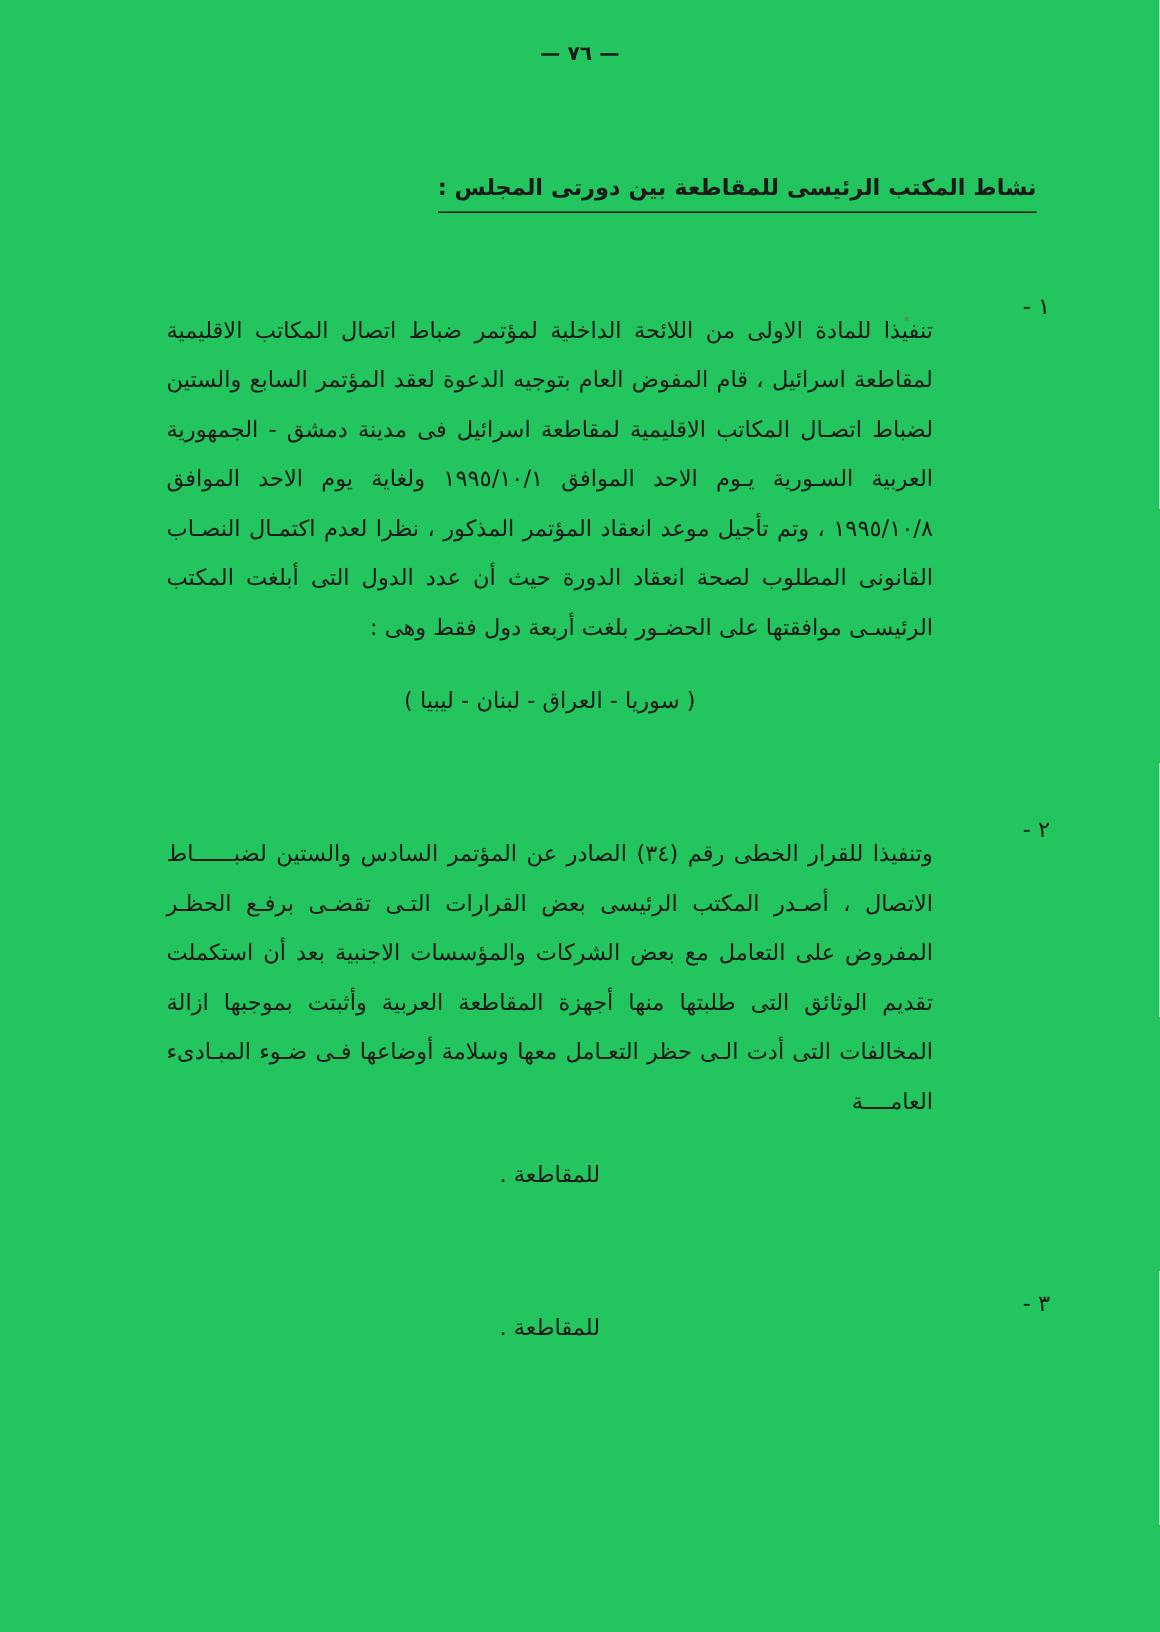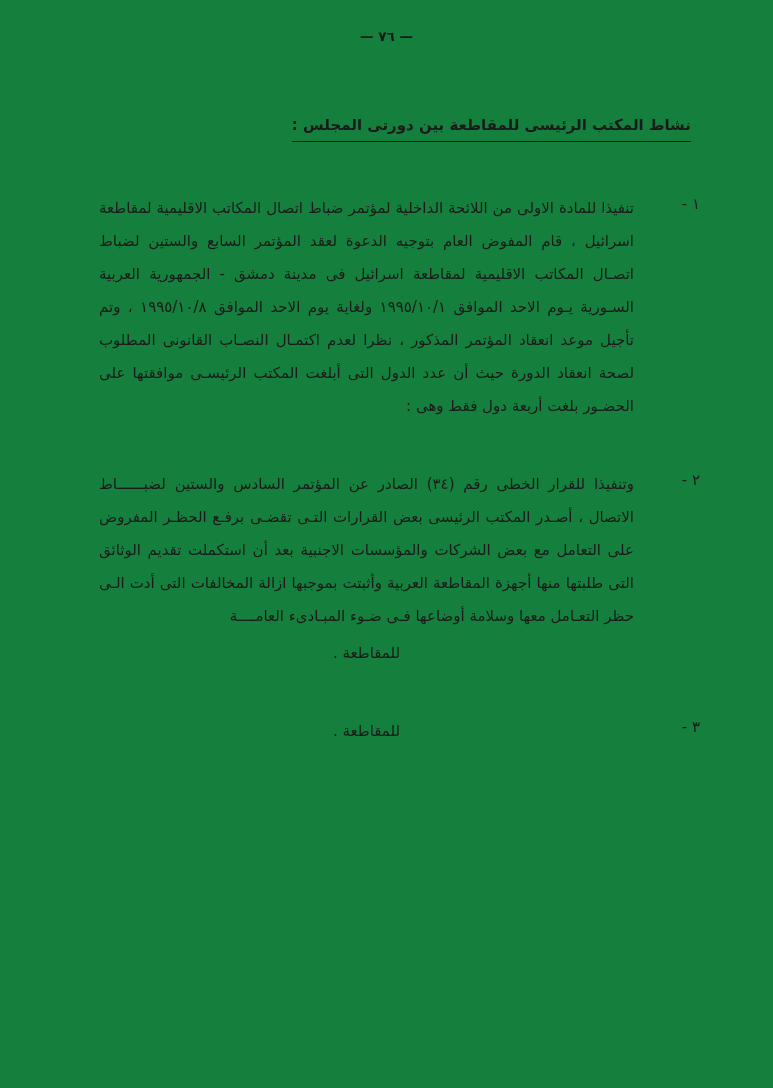--- a/index.html
+++ b/index.html
@@ -1,21 +1,21 @@
 <!DOCTYPE html>
 <html lang="ar" dir="rtl"><head>
 <meta charset="utf-8">
 <style>
   * { box-sizing: border-box; }
   html, body { margin: 0; padding: 0; background: #ffffff; }
 
   .page {
     width: 773px;
     height: 1088px;
-    background: #15803d;
+    background: #22c55e;
     position: relative;
     overflow: hidden;
     direction: rtl;
     font-family: "DejaVu Sans", sans-serif;
     color: #1a1a1a;
   }
 
   .page-number {
     padding-top: 28px;
     text-align: center;
@@ -55,21 +55,21 @@
 
   .para {
     display: flex;
     margin-bottom: 37px;
   }
   .para-num {
     flex: 0 0 62px;
     width: 62px;
   }
   .para-body { flex: 1; min-width: 0; }
-  .para-body p { margin: 4px; text-align: justify; }
+  .para-body p { margin: 16px; text-align: justify; }
   .para-body p.tail { text-align: center; }
 </style>
 </head>
 <body>
 
 <div class="page">
 
   <header class="page-number">— ٧٦ —</header>
 
   <div class="speck"></div>
@@ -77,20 +77,21 @@
   <h1 class="title-row">
     <span class="title-underlined">نشاط المكتب الرئيسى للمقاطعة بين دورتى المجلس :</span>
   </h1>
 
   <main class="content">
 
     <div class="para">
       <span class="para-num">١ -</span>
       <div class="para-body">
         <p>تنفيذا للمادة الاولى من اللائحة الداخلية لمؤتمر ضباط اتصال المكاتب الاقليمية لمقاطعة اسرائيل ، قام المفوض العام بتوجيه الدعوة لعقد المؤتمر السابع والستين لضباط اتصـال المكاتب الاقليمية لمقاطعة اسرائيل فى مدينة دمشق - الجمهورية العربية السـورية يـوم الاحد الموافق ١٩٩٥/١٠/١ ولغاية يوم الاحد الموافق ١٩٩٥/١٠/٨ ، وتم تأجيل موعد انعقاد المؤتمر المذكور ، نظرا لعدم اكتمـال النصـاب القانونى المطلوب لصحة انعقاد الدورة حيث أن عدد الدول التى أبلغت المكتب الرئيسـى موافقتها على الحضـور بلغت أربعة دول فقط وهى :</p>
+        <p class="tail">( سوريا - العراق - لبنان - ليبيا )</p>
       </div>
     </div>
 
     <div class="para">
       <span class="para-num">٢ -</span>
       <div class="para-body">
         <p>وتنفيذا للقرار الخطى رقم (٣٤) الصادر عن المؤتمر السادس والستين لضبــــــاط الاتصال ،  أصـدر المكتب الرئيسى بعض القرارات التـى تقضـى برفـع الحظـر المفروض على التعامل  مع بعض الشركات والمؤسسات الاجنبية  بعد أن استكملت تقديم الوثائق التى طلبتها منها أجهزة المقاطعة العربية وأثبتت بموجبها ازالة  المخالفات التى أدت الـى حظر التعـامل معها وسلامة أوضاعها فـى ضـوء المبـادىء العامــــة</p>
         <p class="tail">للمقاطعة .</p>
       </div>
     </div>

